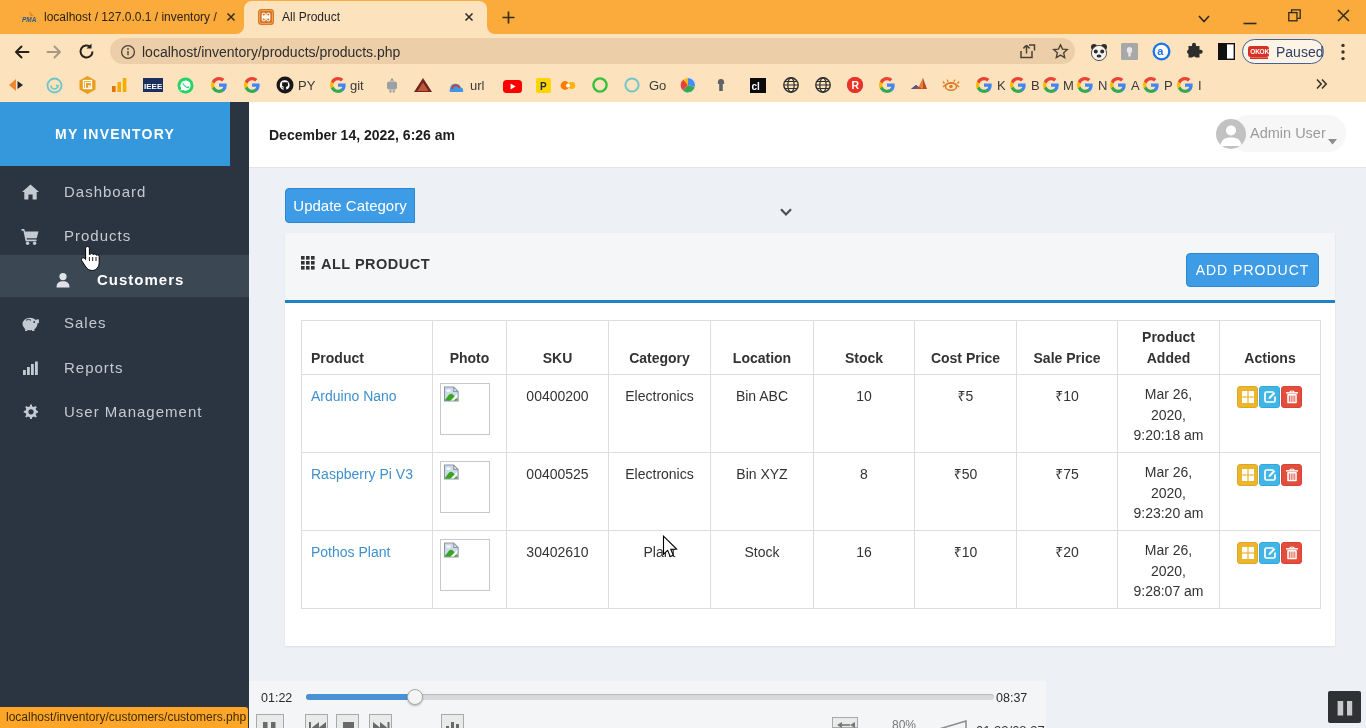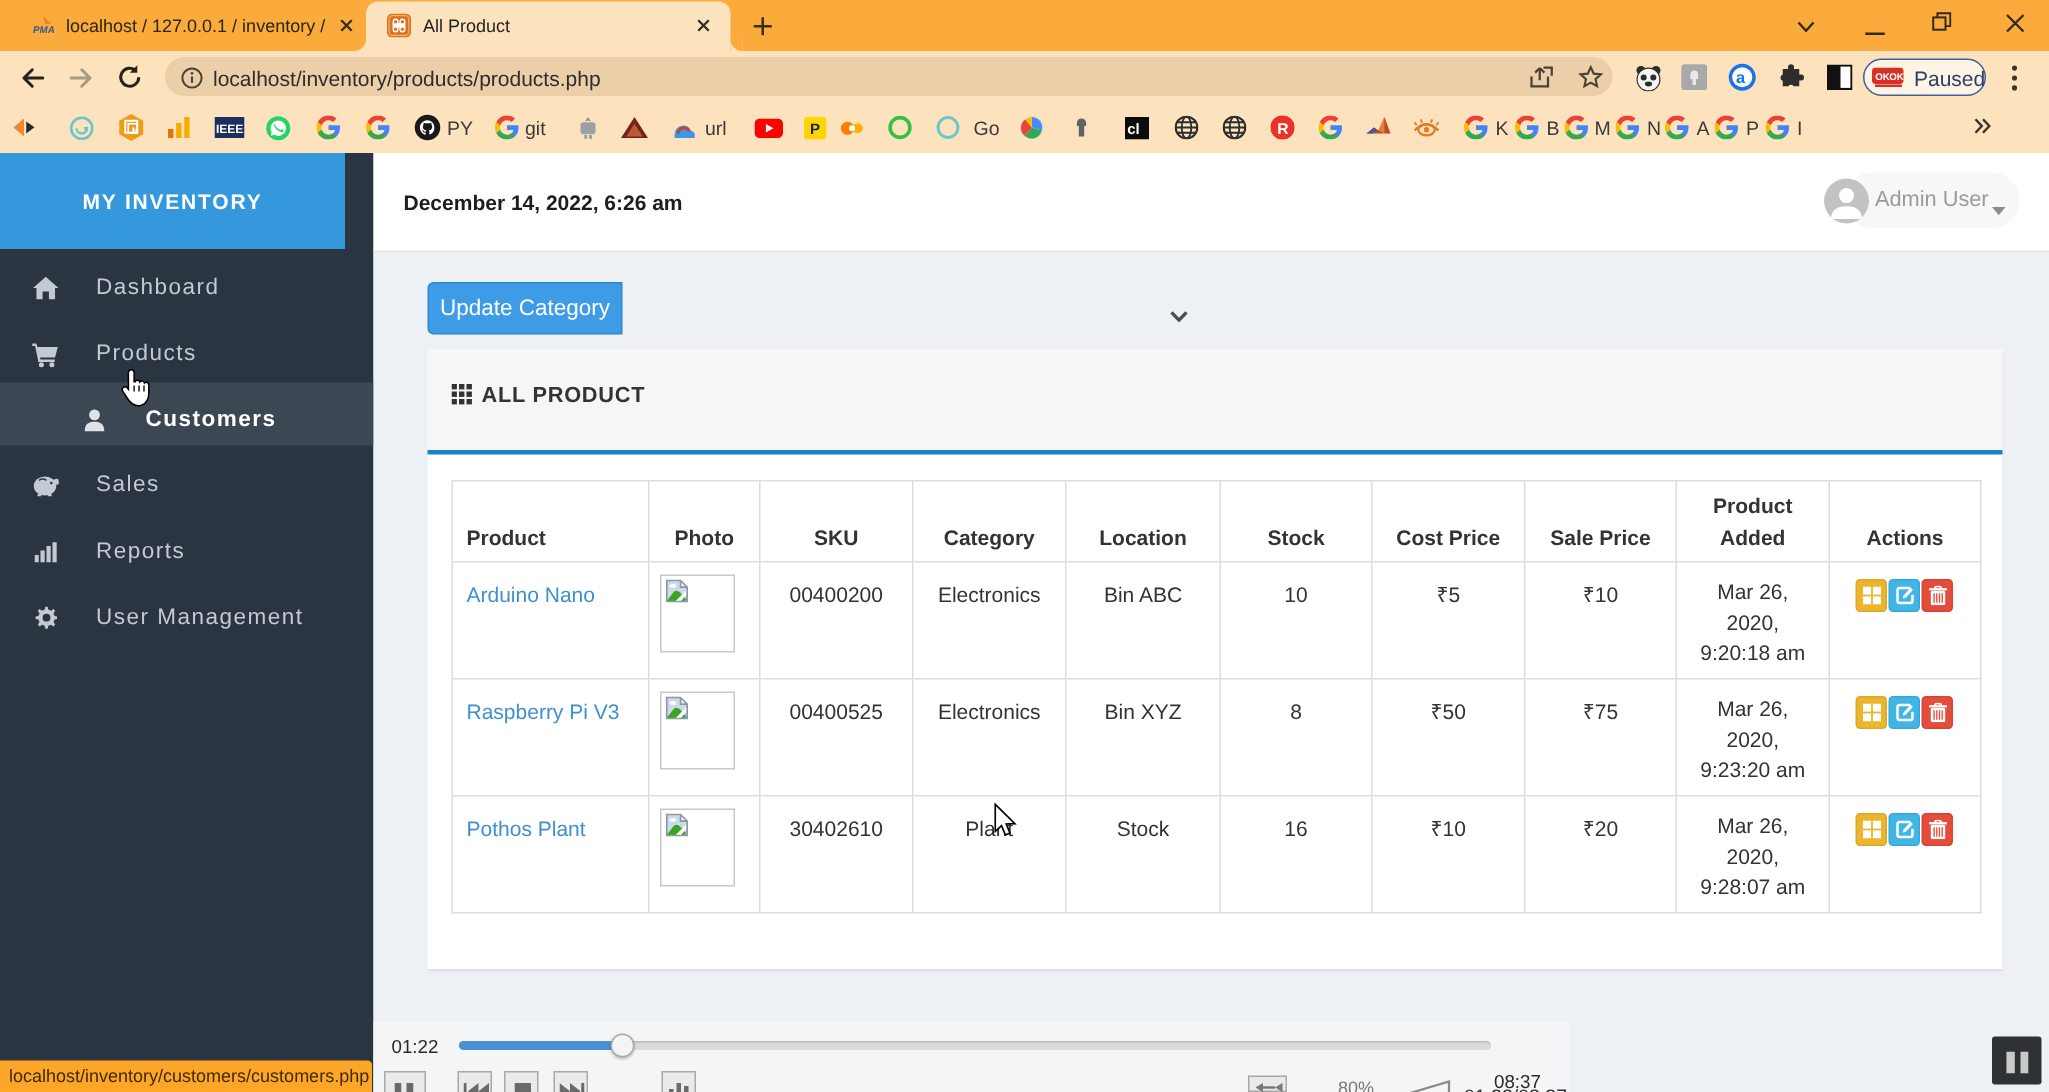--- a/index.html
+++ b/index.html
@@ -49,21 +49,21 @@
   .actns { white-space:nowrap; }
   .ab { display:inline-block; width:21px; height:22px; border-radius:3px; margin:2px 1px 0 0; vertical-align:top; position:relative; }
   .ab svg { position:absolute; left:50%; top:50%; transform:translate(-50%,-50%); }
   .ab-y { background:#ecb62c; border:1px solid #dca82a; }
   .ab-b { background:#41b6e6; border:1px solid #31a9dc; }
   .ab-r { background:#e44c3b; border:1px solid #d64434; }
 
   
   #pstrip { left:249px; top:681px; width:797px; height:47px; background:#f4f5f6; }
   #ptime1 { left:261px; top:691px; font-size:12.5px; color:#2b2b2b; }
-  #ptime2 { left:996px; top:691px; font-size:12.5px; color:#2b2b2b;margin-top:23px; }
+  #ptime2 { left:996px; top:691px; font-size:12.5px; color:#2b2b2b; }
   #ptrack { left:306px; top:694px; width:688px; height:6px; background:#d9dadb; border-radius:3px; box-shadow:inset 0 1px 1px rgba(0,0,0,.15); }
   #pfill { left:306px; top:694px; width:103px; height:6px; background:#4a90d5; border-radius:3px 0 0 3px; }
   #pthumb { left:407px; top:689px; width:16px; height:16px; border-radius:50%; background:#f4f4f4; border:1px solid #aaa; box-shadow:0 1px 2px rgba(0,0,0,.25); }
   .pbtn { position:absolute; background:#e9eaea; border:1px solid #a9a9a9; }
   #tooltipbar { left:0; top:707px; width:248px; height:21px; background:#ffa629; color:#3b2c00; font-size:12px; line-height:21px; padding-left:6px; border-radius:0 3px 0 0; white-space:nowrap; }
   #darkpause { left:1328px; top:691px; width:33px; height:32px; background:#2f3234; border-radius:2px; }
 </style>
 </head>
 <body>
 <div id="stage">
@@ -518,20 +518,21 @@
           <rect x="10" y="0" width="3.6" height="3.6"></rect>
           <rect x="0" y="5" width="3.6" height="3.6"></rect>
           <rect x="5" y="5" width="3.6" height="3.6"></rect>
           <rect x="10" y="5" width="3.6" height="3.6"></rect>
           <rect x="0" y="10" width="3.6" height="3.6"></rect>
           <rect x="5" y="10" width="3.6" height="3.6"></rect>
           <rect x="10" y="10" width="3.6" height="3.6"></rect>
         </g>
       </svg></div>
   <div class="abs" id="paneltitle">ALL PRODUCT</div>
+  <div class="abs" id="btn-addprod">ADD PRODUCT</div>
 
   <table class="abs" id="tbl">
     <colgroup>
       <col style="width:131px">
         <col style="width:74px">
         <col style="width:102px">
         <col style="width:102px">
         <col style="width:103px">
         <col style="width:101px">
         <col style="width:102px">

